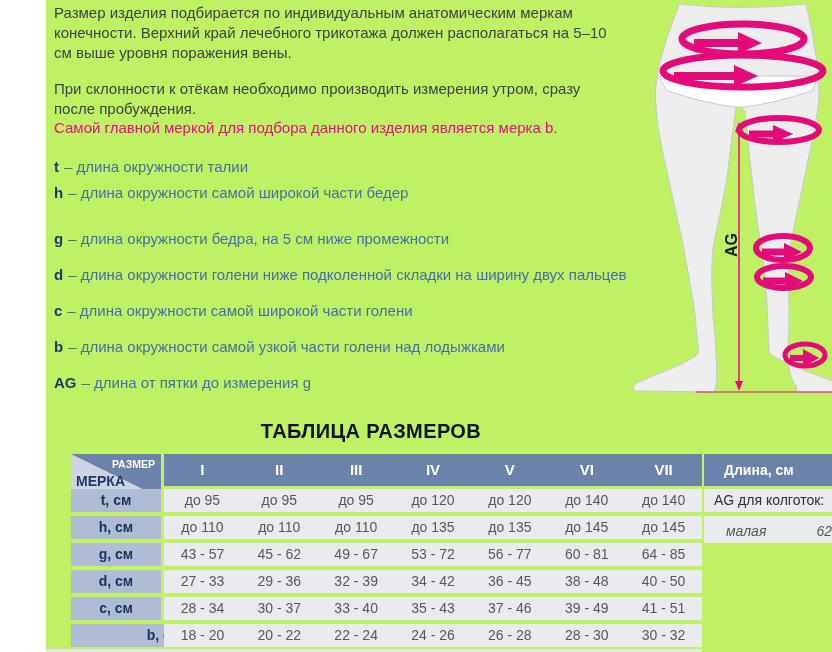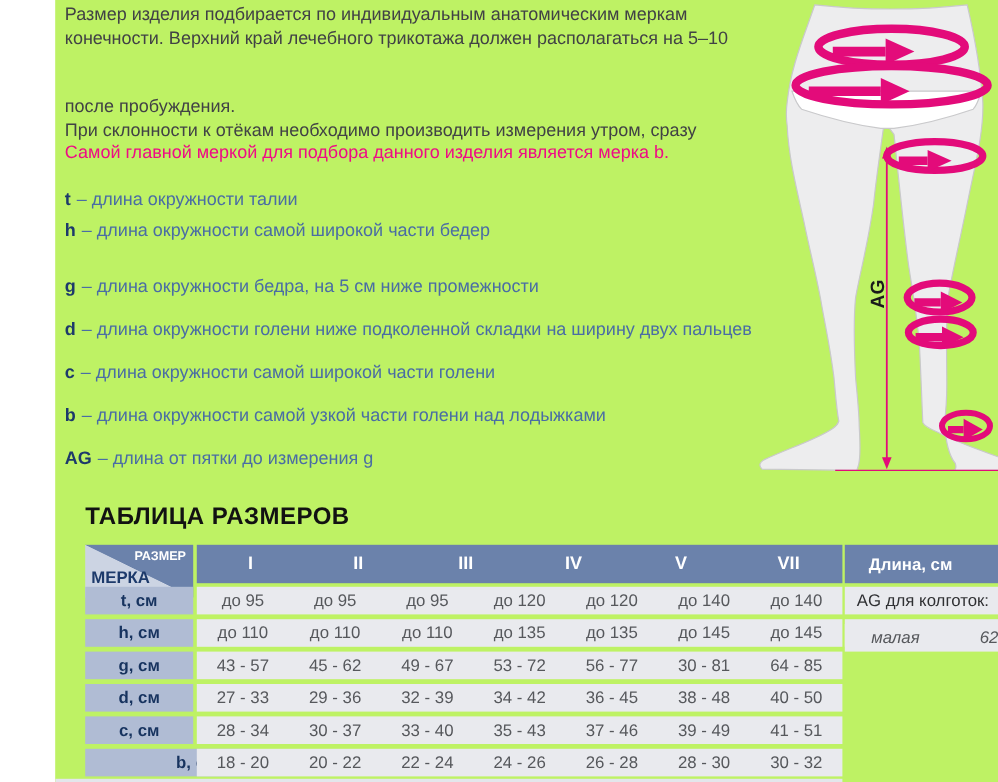--- a/index.html
+++ b/index.html
@@ -4,21 +4,21 @@
 <style>
   html,body{margin:0;padding:0;background:#fff;}
   .canvas{position:relative;width:832px;height:652px;background:#bef264;
           font-family:"Liberation Sans",sans-serif;overflow:hidden;margin-left:46px;}
   .line{white-space:nowrap;}
   .para{position:absolute;left:8px;font-size:15px;line-height:20px;color:#414245;}
   .highlight{position:absolute;left:8px;font-size:15px;line-height:20px;color:#ee0c86;}
   .mi{position:absolute;left:8px;font-size:15px;color:#4a6da4;white-space:nowrap;}
   .mi .key{color:#1d3a6b;font-weight:bold;margin-right:5px;}
   .diagram-svg{position:absolute;left:575px;top:0;}
-  .tbl-title{position:absolute;top:420px;left:25px;width:600px;text-align:left;
+  .tbl-title{position:absolute;top:420px;left:25px;width:600px;text-align:center;
              font-size:20px;font-weight:bold;color:#121212;letter-spacing:.4px;}
   
   .corner{position:absolute;left:25px;top:454px;width:90px;height:44px;
           background:linear-gradient(to top right,#ccd4e3 49.6%,#6b82ab 50.4%);}
   .corner .top-word{position:absolute;top:4px;right:6px;font-size:10.5px;font-weight:bold;color:#ffffff;}
   .corner .bottom-word{position:absolute;bottom:9px;left:5px;font-size:14px;font-weight:bold;color:#1d3a6b;}
   .hstrip{position:absolute;left:118px;top:454px;width:538px;height:32px;background:#6b82ab;
           display:flex;}
   .hstrip div{flex:1;text-align:center;line-height:32px;color:#ffffff;font-weight:bold;font-size:15px;}
   .rlabel{position:absolute;left:25px;width:90px;height:23px;background:#b0bcd4;
@@ -35,25 +35,26 @@
   .lp-flex{display:flex;justify-content:space-between;color:#56585c;padding-left:22px;}
 </style>
 </head>
 <body>
 
 <div class="canvas">
 
   <div class="para" style="top:3px;">
     <div class="line">Размер изделия подбирается по индивидуальным анатомическим меркам</div>
     <div class="line">конечности. Верхний край лечебного трикотажа должен располагаться на 5–10</div>
+    <div class="line">см выше уровня поражения вены.</div>
   </div>
 
   <div class="para" style="top:79px;">
+    <div class="line">При склонности к отёкам необходимо производить измерения утром, сразу</div>
     <div class="line">после пробуждения.</div>
-    <div class="line">При склонности к отёкам необходимо производить измерения утром, сразу</div>
   </div>
 
   <div class="highlight" style="top:118px;">Самой главной меркой для подбора данного изделия является мерка b.</div>
 
   <div class="mi" style="top:158px;">
     <span class="key">t</span><span>– длина окружности талии</span>
   </div>
   <div class="mi" style="top:184px;">
     <span class="key">h</span><span>– длина окружности самой широкой части бедер</span>
   </div>
@@ -165,20 +166,21 @@
   <div class="corner">
     <span class="top-word">РАЗМЕР</span>
     <span class="bottom-word">МЕРКА</span>
   </div>
   <div class="hstrip">
     <div>I</div>
     <div>II</div>
     <div>III</div>
     <div>IV</div>
     <div>V</div>
+    <div>VI</div>
     <div>VII</div>
   </div>
 
   <div class="rlabel" style="top:489px;">t, см</div>
   <div class="rcells" style="top:489px;">
     <div>до 95</div>
     <div>до 95</div>
     <div>до 95</div>
     <div>до 120</div>
     <div>до 120</div>
@@ -197,21 +199,21 @@
     <div>до 145</div>
   </div>
 
   <div class="rlabel" style="top:543px;">g, см</div>
   <div class="rcells" style="top:543px;">
     <div>43 - 57</div>
     <div>45 - 62</div>
     <div>49 - 67</div>
     <div>53 - 72</div>
     <div>56 - 77</div>
-    <div>30 - 81</div>
+    <div>60 - 81</div>
     <div>64 - 85</div>
   </div>
 
   <div class="rlabel" style="top:570px;">d, см</div>
   <div class="rcells" style="top:570px;">
     <div>27 - 33</div>
     <div>29 - 36</div>
     <div>32 - 39</div>
     <div>34 - 42</div>
     <div>36 - 45</div>

